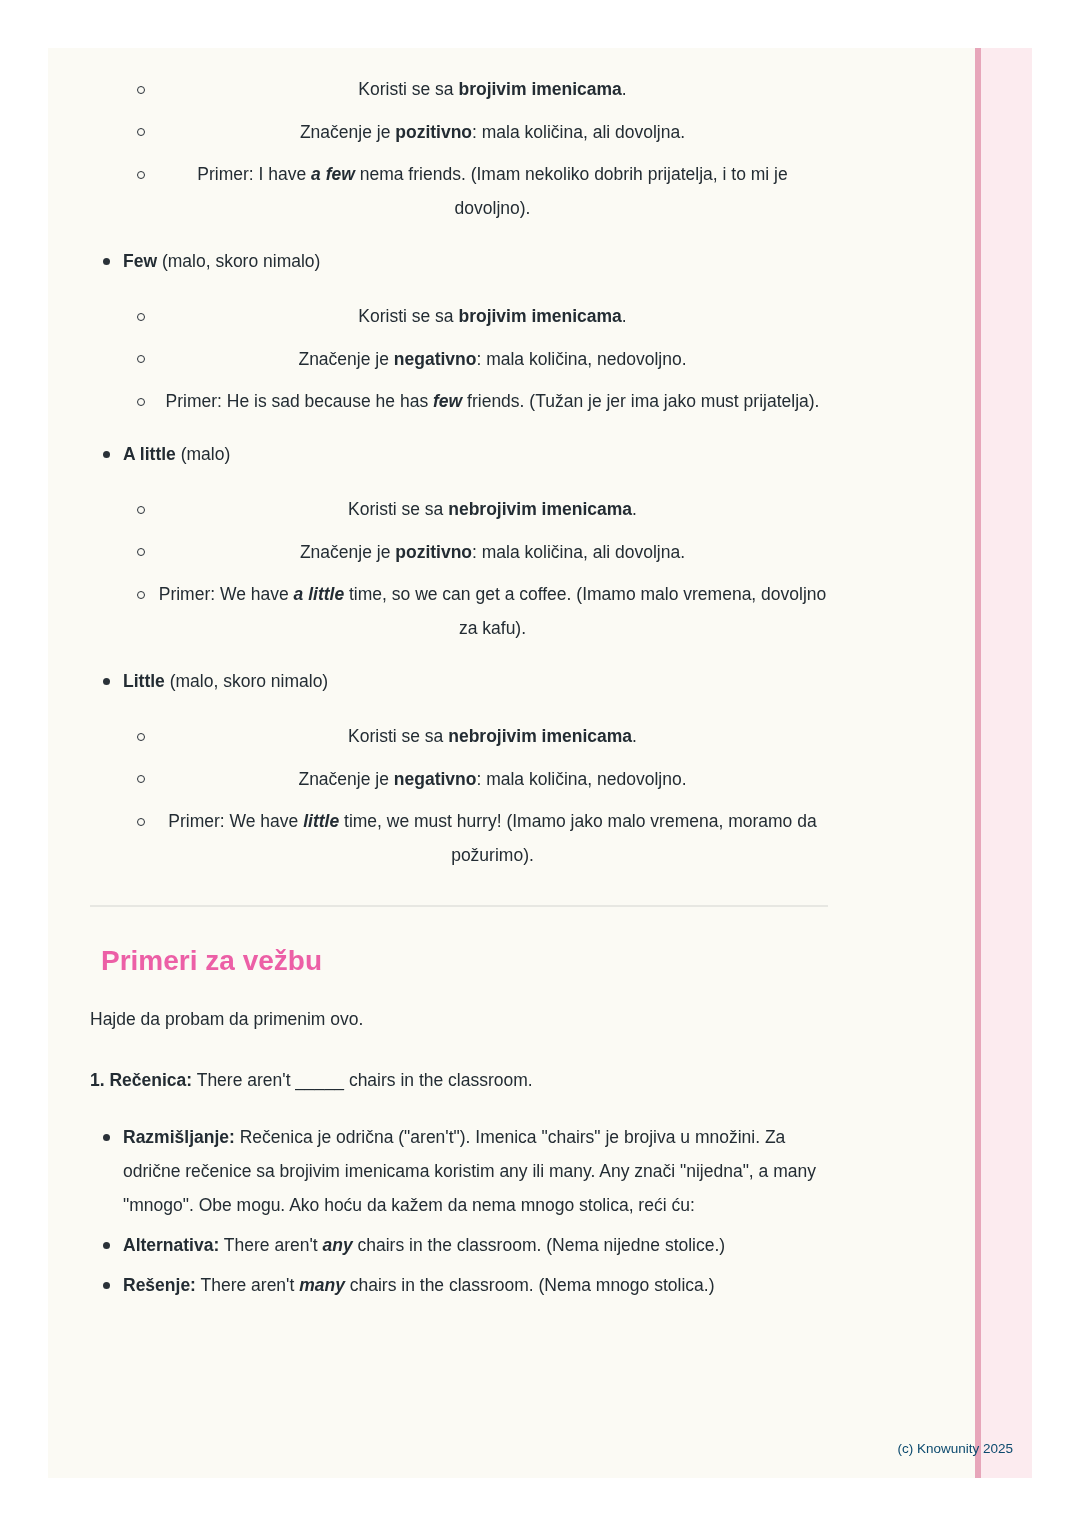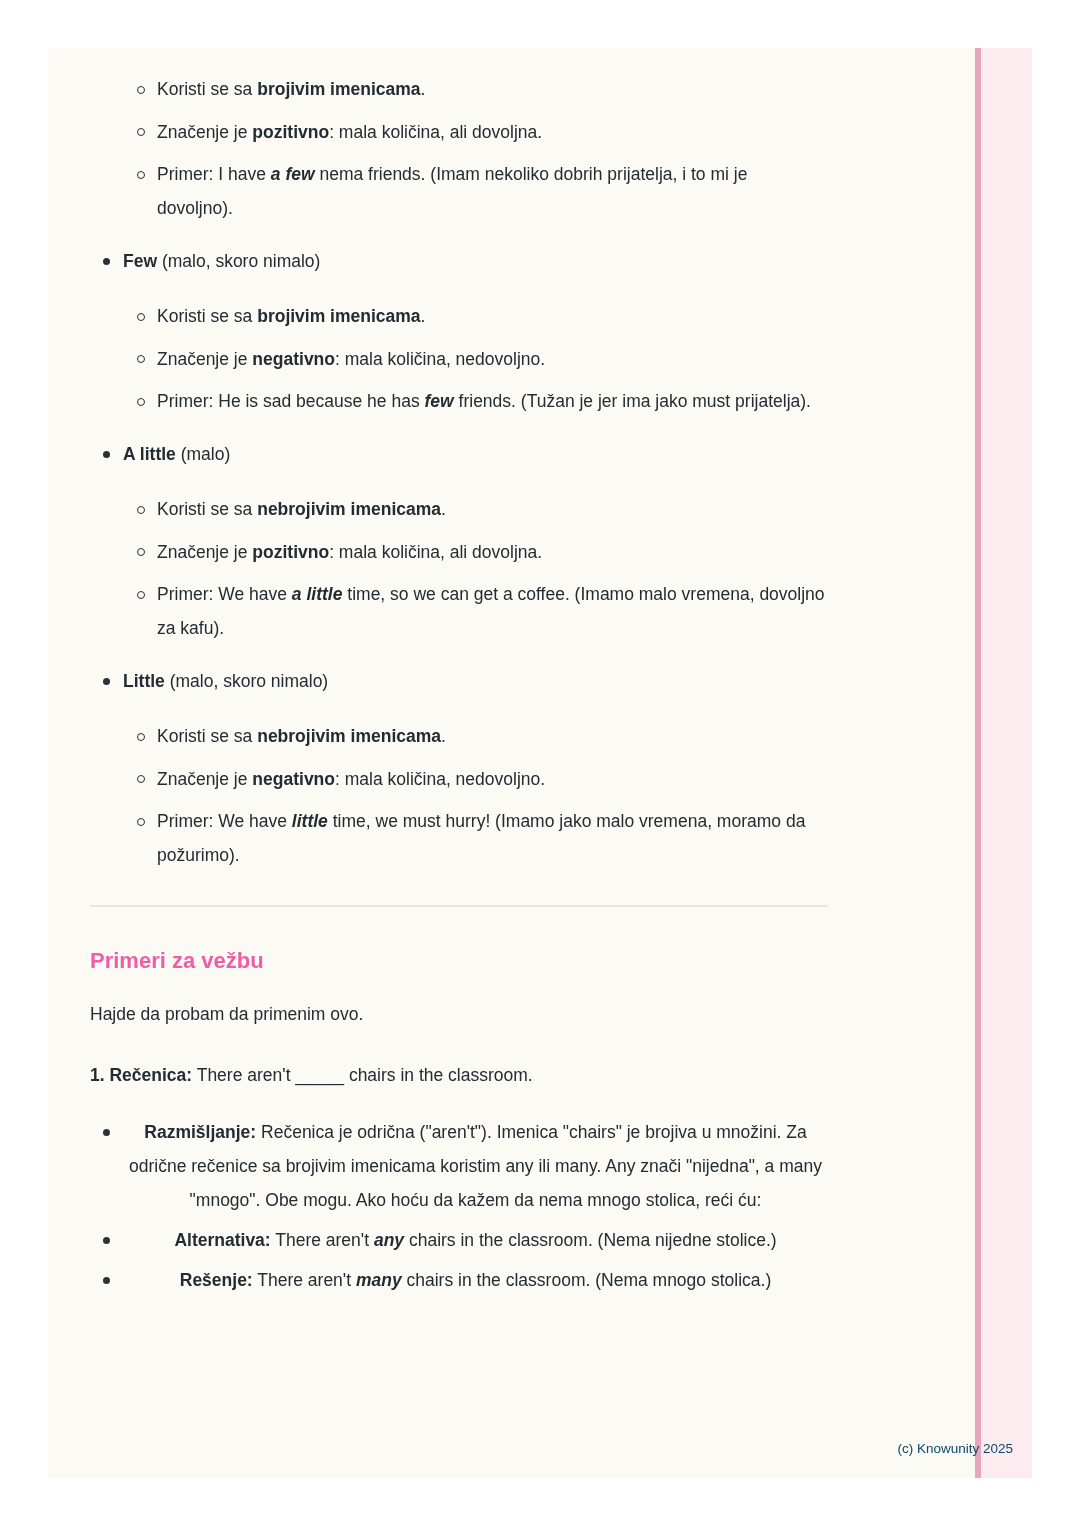--- a/index.html
+++ b/index.html
@@ -24,36 +24,36 @@
   }
   
   .li{display:flex;align-items:flex-start;}
   .marker{flex:0 0 33px;box-sizing:border-box;padding-left:13px;}
   .li2 .marker{flex:0 0 67px;padding-left:47px;}
   .dot{display:block;width:7px;height:7px;border-radius:50%;background:#2a3138;margin-top:13.5px;}
   .circle{display:block;width:7px;height:7px;border-radius:50%;border:1.6px solid #2a3138;box-sizing:border-box;margin-top:13.5px;width:8px;height:8px;}
   .txt{flex:1 1 auto;min-width:0;}
   .q-item{margin-bottom:19px;}
   .sub-list{margin-top:21px;}
-  .li2{margin-bottom:8.5px;}
+  .li2{margin-bottom:8.5px;text-align:center;}
   .li2:last-child{margin-bottom:0;}
   
   .r-n{font-weight:400;font-style:normal;}
   .r-b{font-weight:700;}
   .r-i{}
   .r-bi{font-weight:700;font-style:italic;}
   
   .divider{border:none;border-top:2px solid #e7e7e2;margin:33px 0 0 0;width:738px;}
   .practice-heading{
-    margin-top:36px;font-size:22px;line-height:36px;font-weight:700;color:#ec5fa6;
+    margin-top:36px;font-size:28px;line-height:36px;font-weight:700;color:#ec5fa6;margin-left:11px;
   }
   .intro{}
   .sentence{margin-top:27px;}
   .steps{margin-top:23px;}
-  .ex-item{margin-bottom:6px;text-align:center;}
+  .ex-item{margin-bottom:6px;}
   .ex-item:last-child{margin-bottom:0;}
   .watermark{
     position:absolute;top:1441px;right:67px;z-index:5;
     font-size:13.5px;line-height:16px;color:#0c4a6e;
   }
 </style>
 </head>
 <body>
 
 <div class="page">

